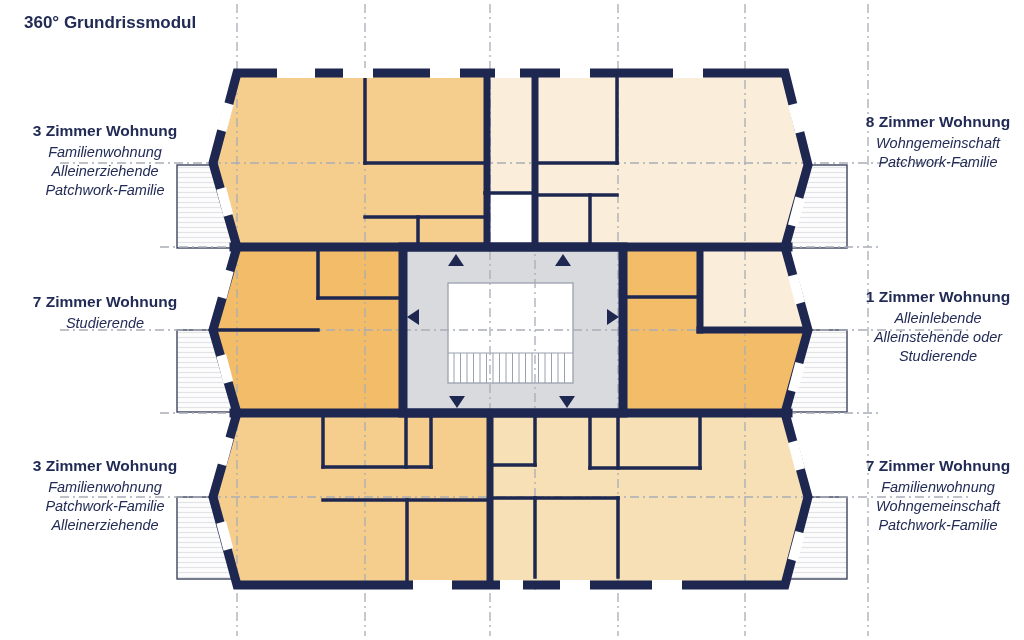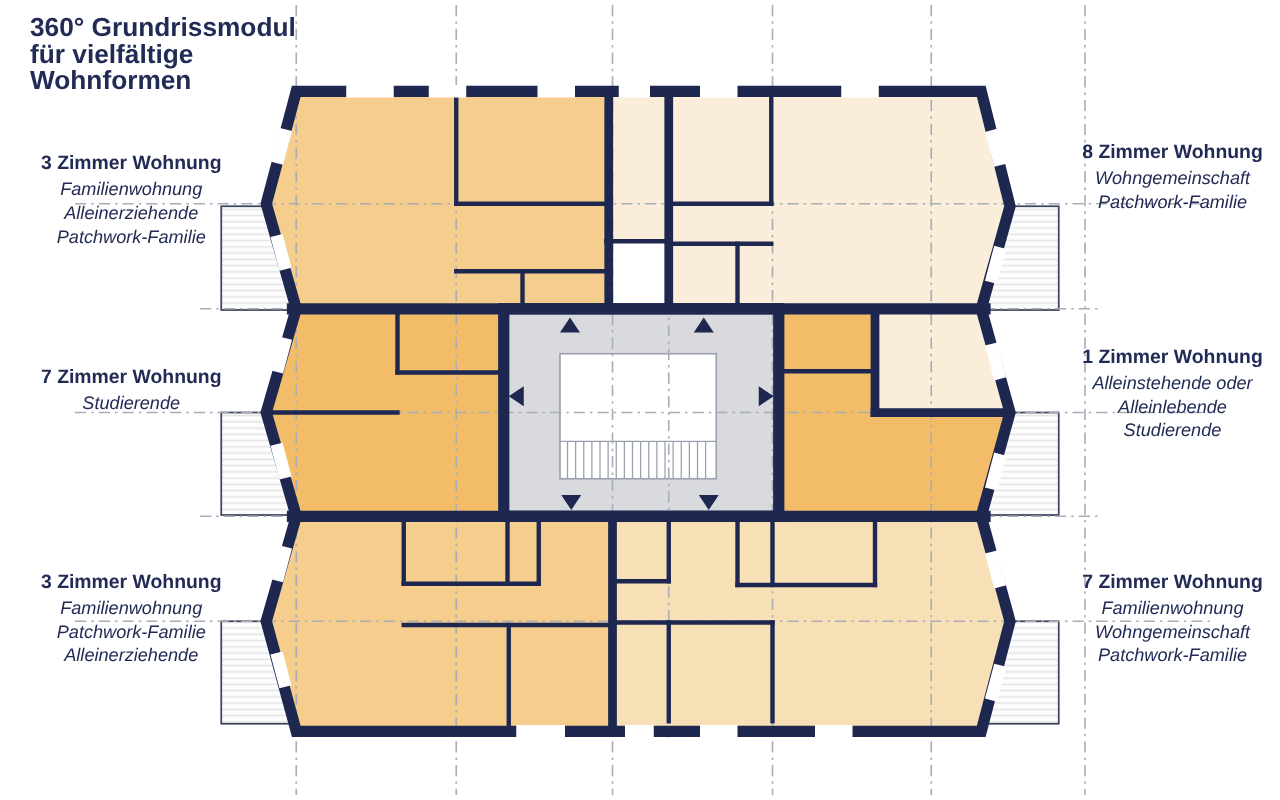--- a/index.html
+++ b/index.html
@@ -2,21 +2,21 @@
 <html><head>
 <meta charset="utf-8">
 <style>
   html,body{margin:0;padding:0;}
   body{
     width:1024px;height:640px;position:relative;background:#ffffff;
     font-family:"Liberation Sans", sans-serif;color:#222b55;overflow:hidden;
   }
   .title{
     position:absolute;left:24px;top:12px;width:240px;
-    font-size:21px;font-weight:bold;line-height:21px;text-align:left;
+    font-size:17px;font-weight:bold;line-height:21px;text-align:left;
   }
   .label-block{position:absolute;text-align:center;}
   .label-block.left{left:20px;width:170px;}
   .label-block.right{left:852px;width:172px;}
   .label-heading{display:block;font-size:15.5px;font-weight:bold;line-height:20px;margin-bottom:2px;}
   .label-line{display:block;font-style:italic;font-size:14.5px;line-height:19px;}
   svg{position:absolute;left:0;top:0;}
 </style>
 </head>
 <body>
@@ -158,21 +158,20 @@
     <polygon points="555,266 571,266 563,254"></polygon>
     <polygon points="449,396 465,396 457,408"></polygon>
     <polygon points="559,396 575,396 567,408"></polygon>
     <polygon points="419,309 419,325 407,317"></polygon>
     <polygon points="607,309 607,325 619,317"></polygon>
   </g>
 </svg>
 
 <div class="title">
   <span>360° Grundrissmodul</span><br>
-  <span>für vielfältige Wohnformen</span>
 </div>
 
 <div class="label-block left" style="top:121px">
   <span class="label-heading">3 Zimmer Wohnung</span>
   <span class="label-line">Familienwohnung</span>
   <span class="label-line">Alleinerziehende</span>
   <span class="label-line">Patchwork-Familie</span>
 </div>
 
 <div class="label-block left" style="top:292px">
@@ -186,24 +185,24 @@
   <span class="label-line">Patchwork-Familie</span>
   <span class="label-line">Alleinerziehende</span>
 </div>
 
 <div class="label-block right" style="top:112px">
   <span class="label-heading">8 Zimmer Wohnung</span>
   <span class="label-line">Wohngemeinschaft</span>
   <span class="label-line">Patchwork-Familie</span>
 </div>
 
-<div class="label-block right" style="top:276px">
+<div class="label-block right" style="top:287px">
   <span class="label-heading">1 Zimmer Wohnung</span>
+  <span class="label-line">Alleinlebende</span>
   <span class="label-line">Alleinstehende oder</span>
-  <span class="label-line">Alleinlebende</span>
   <span class="label-line">Studierende</span>
 </div>
 
 <div class="label-block right" style="top:456px">
   <span class="label-heading">7 Zimmer Wohnung</span>
   <span class="label-line">Familienwohnung</span>
   <span class="label-line">Wohngemeinschaft</span>
   <span class="label-line">Patchwork-Familie</span>
 </div>
 

